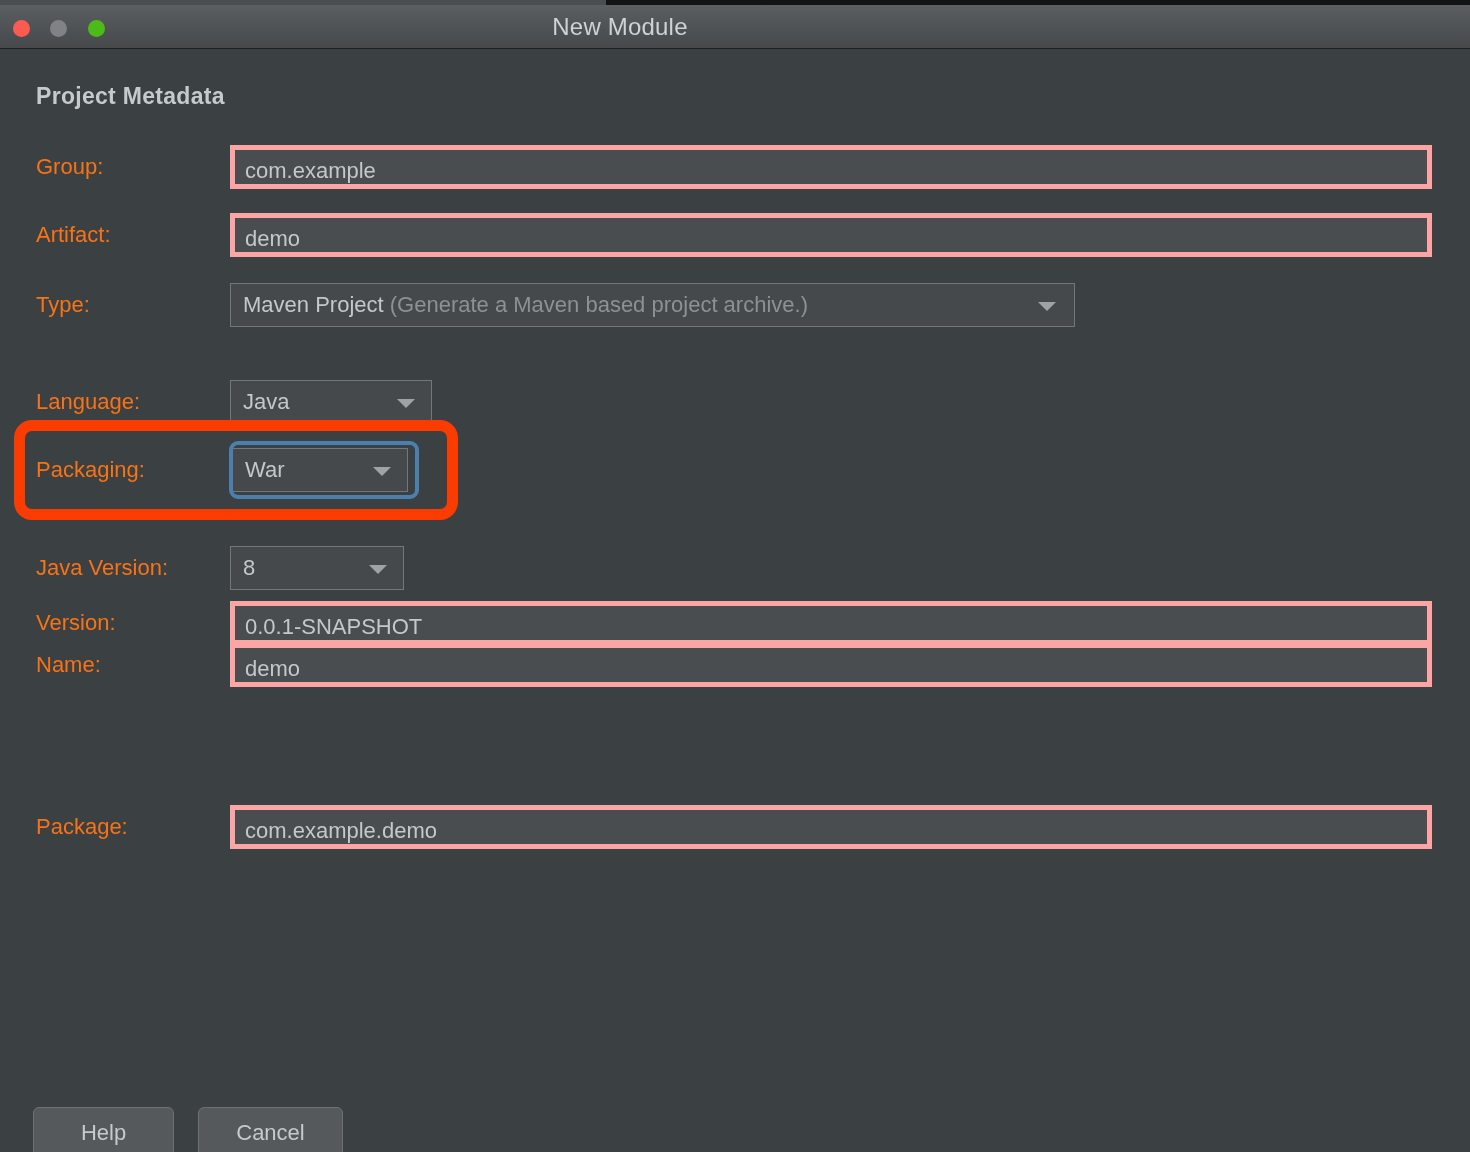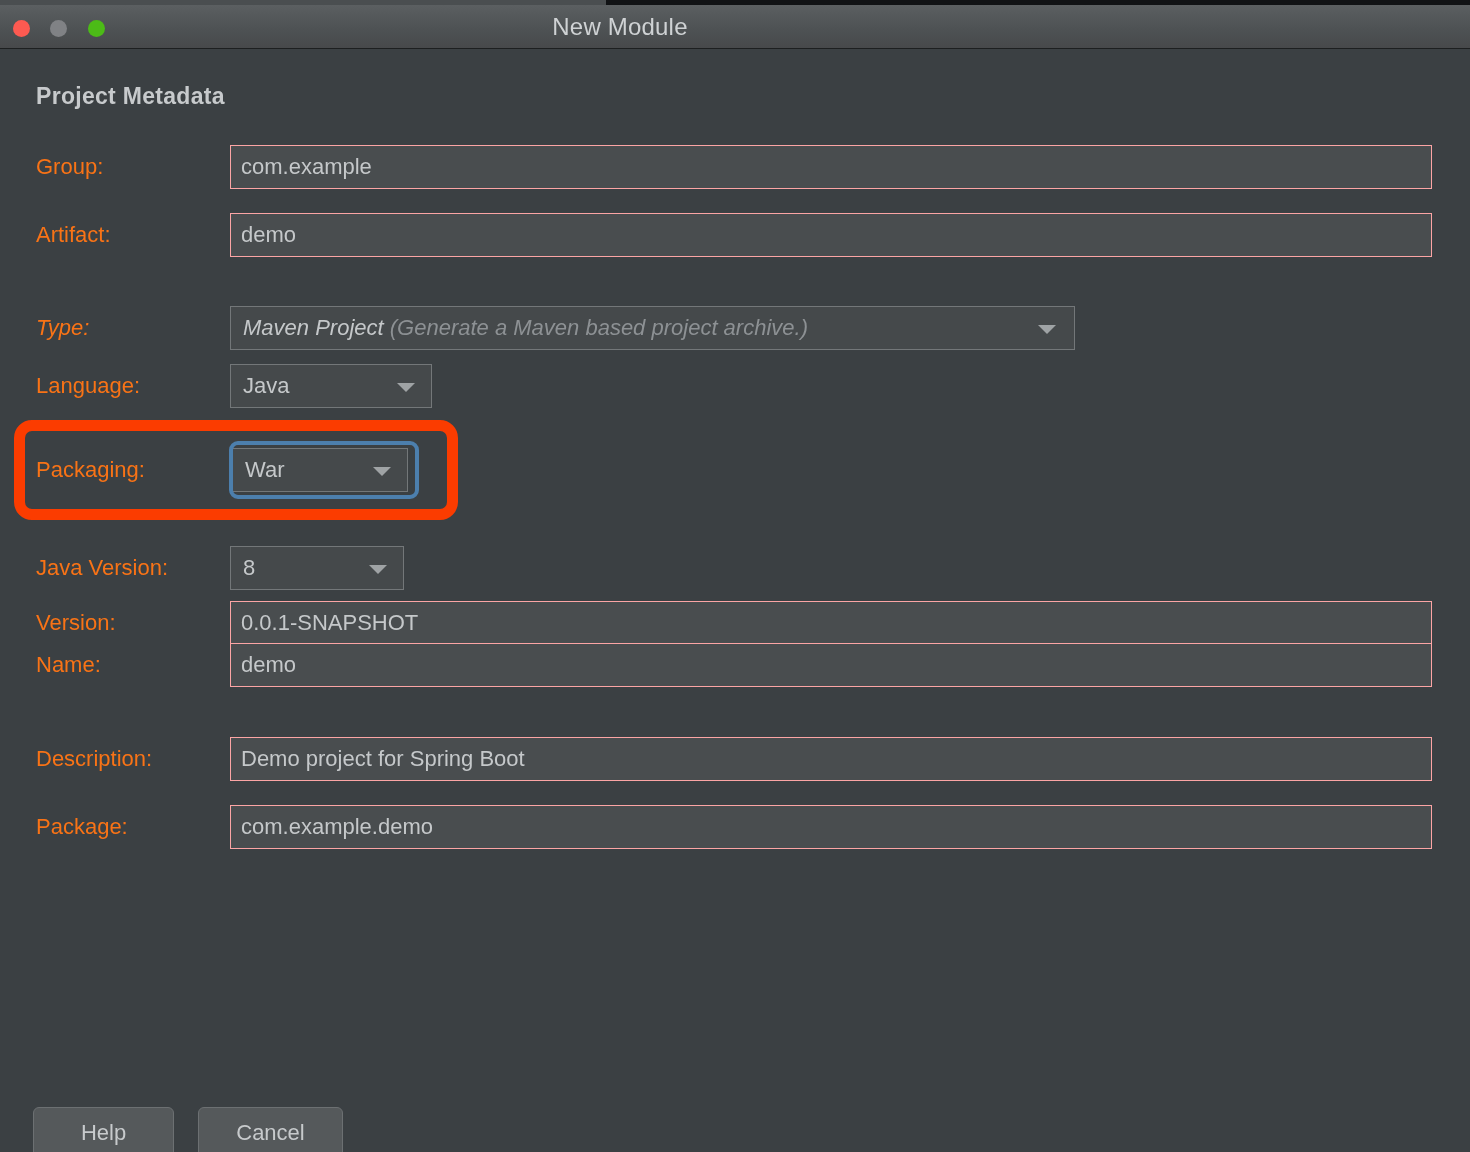--- a/index.html
+++ b/index.html
@@ -98,21 +98,21 @@
   }
 
   
   .textfield {
     position: absolute;
     left: 230px;
     top: 0;
     width: 1202px;
     height: 44px;
     background: #494d4f;
-    border: 1px solid #fca5a5;
+    border: 5px solid #fca5a5;
     box-sizing: border-box;
     color: #c5c8ca;
     font-size: 22px;
     font-family: "Liberation Sans", sans-serif;
     padding: 0 0 0 10px;
     line-height: 42px;
     white-space: nowrap;
     overflow: hidden;
   }
 
@@ -219,30 +219,30 @@
   <div class="row" style="top:95px;">
     <div class="row-label">Group:</div>
     <div class="textfield">com.example</div>
   </div>
 
   <div class="row" style="top:163px;">
     <div class="row-label">Artifact:</div>
     <div class="textfield">demo</div>
   </div>
 
-  <div class="row" style="top:256px;font-style:italic;">
+  <div class="row" style="top:233px;">
     <div class="row-label">Type:</div>
     <div class="combo combo-type">
       <span>Maven Project</span>
       <span class="dim">(Generate a Maven based project archive.)</span>
       <span class="arrow"></span>
     </div>
   </div>
 
-  <div class="row" style="top:314px;">
+  <div class="row" style="top:330px;">
     <div class="row-label">Language:</div>
     <div class="combo combo-language">
       <span>Java</span>
       <span class="arrow"></span>
     </div>
   </div>
 
   <div class="row" style="top:398px;">
     <div class="row-label">Packaging:</div>
     <div class="combo combo-packaging">
@@ -263,24 +263,20 @@
   <div class="row" style="top:551px;">
     <div class="row-label">Version:</div>
     <div class="textfield">0.0.1-SNAPSHOT</div>
   </div>
 
   <div class="row" style="top:593px;padding-left:45px;">
     <div class="row-label">Name:</div>
     <div class="textfield">demo</div>
   </div>
 
-  <div class="row" style="top:687px;">
-    <div class="row-label">Description:</div>
-    <div class="textfield">Demo project for Spring Boot</div>
-  </div>
 
   <div class="row" style="top:755px;">
     <div class="row-label">Package:</div>
     <div class="textfield">com.example.demo</div>
   </div>
 
   <div class="annotation-box"></div>
 
   <div class="btn btn-help">Help</div>
   <div class="btn btn-cancel">Cancel</div>

